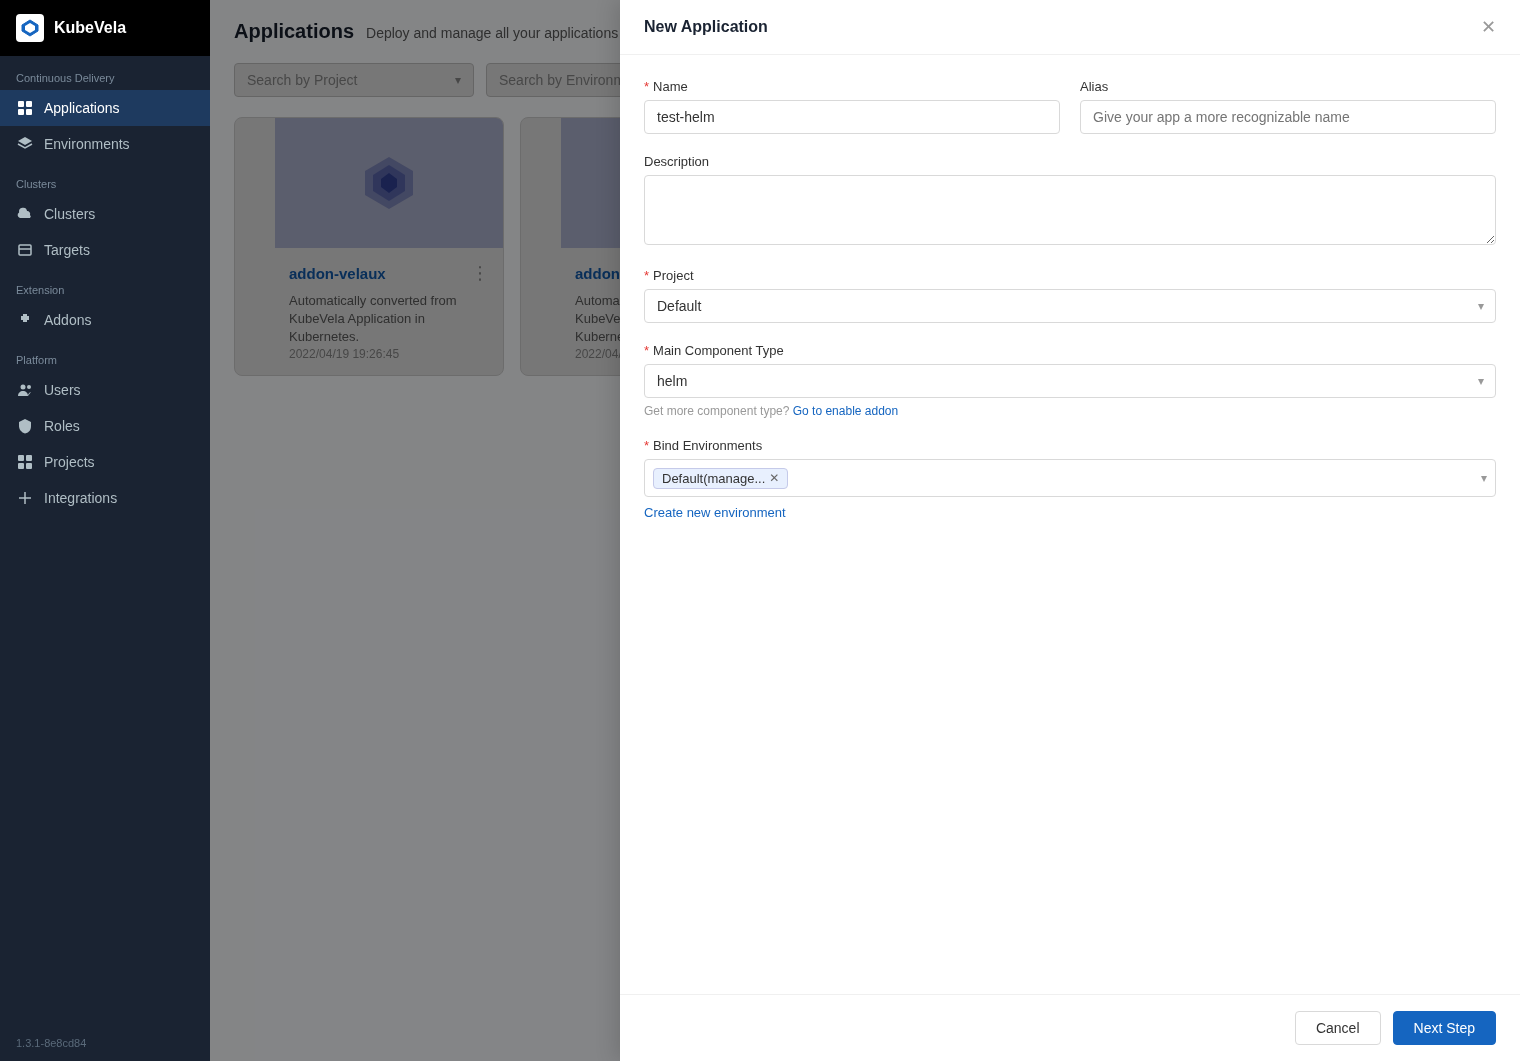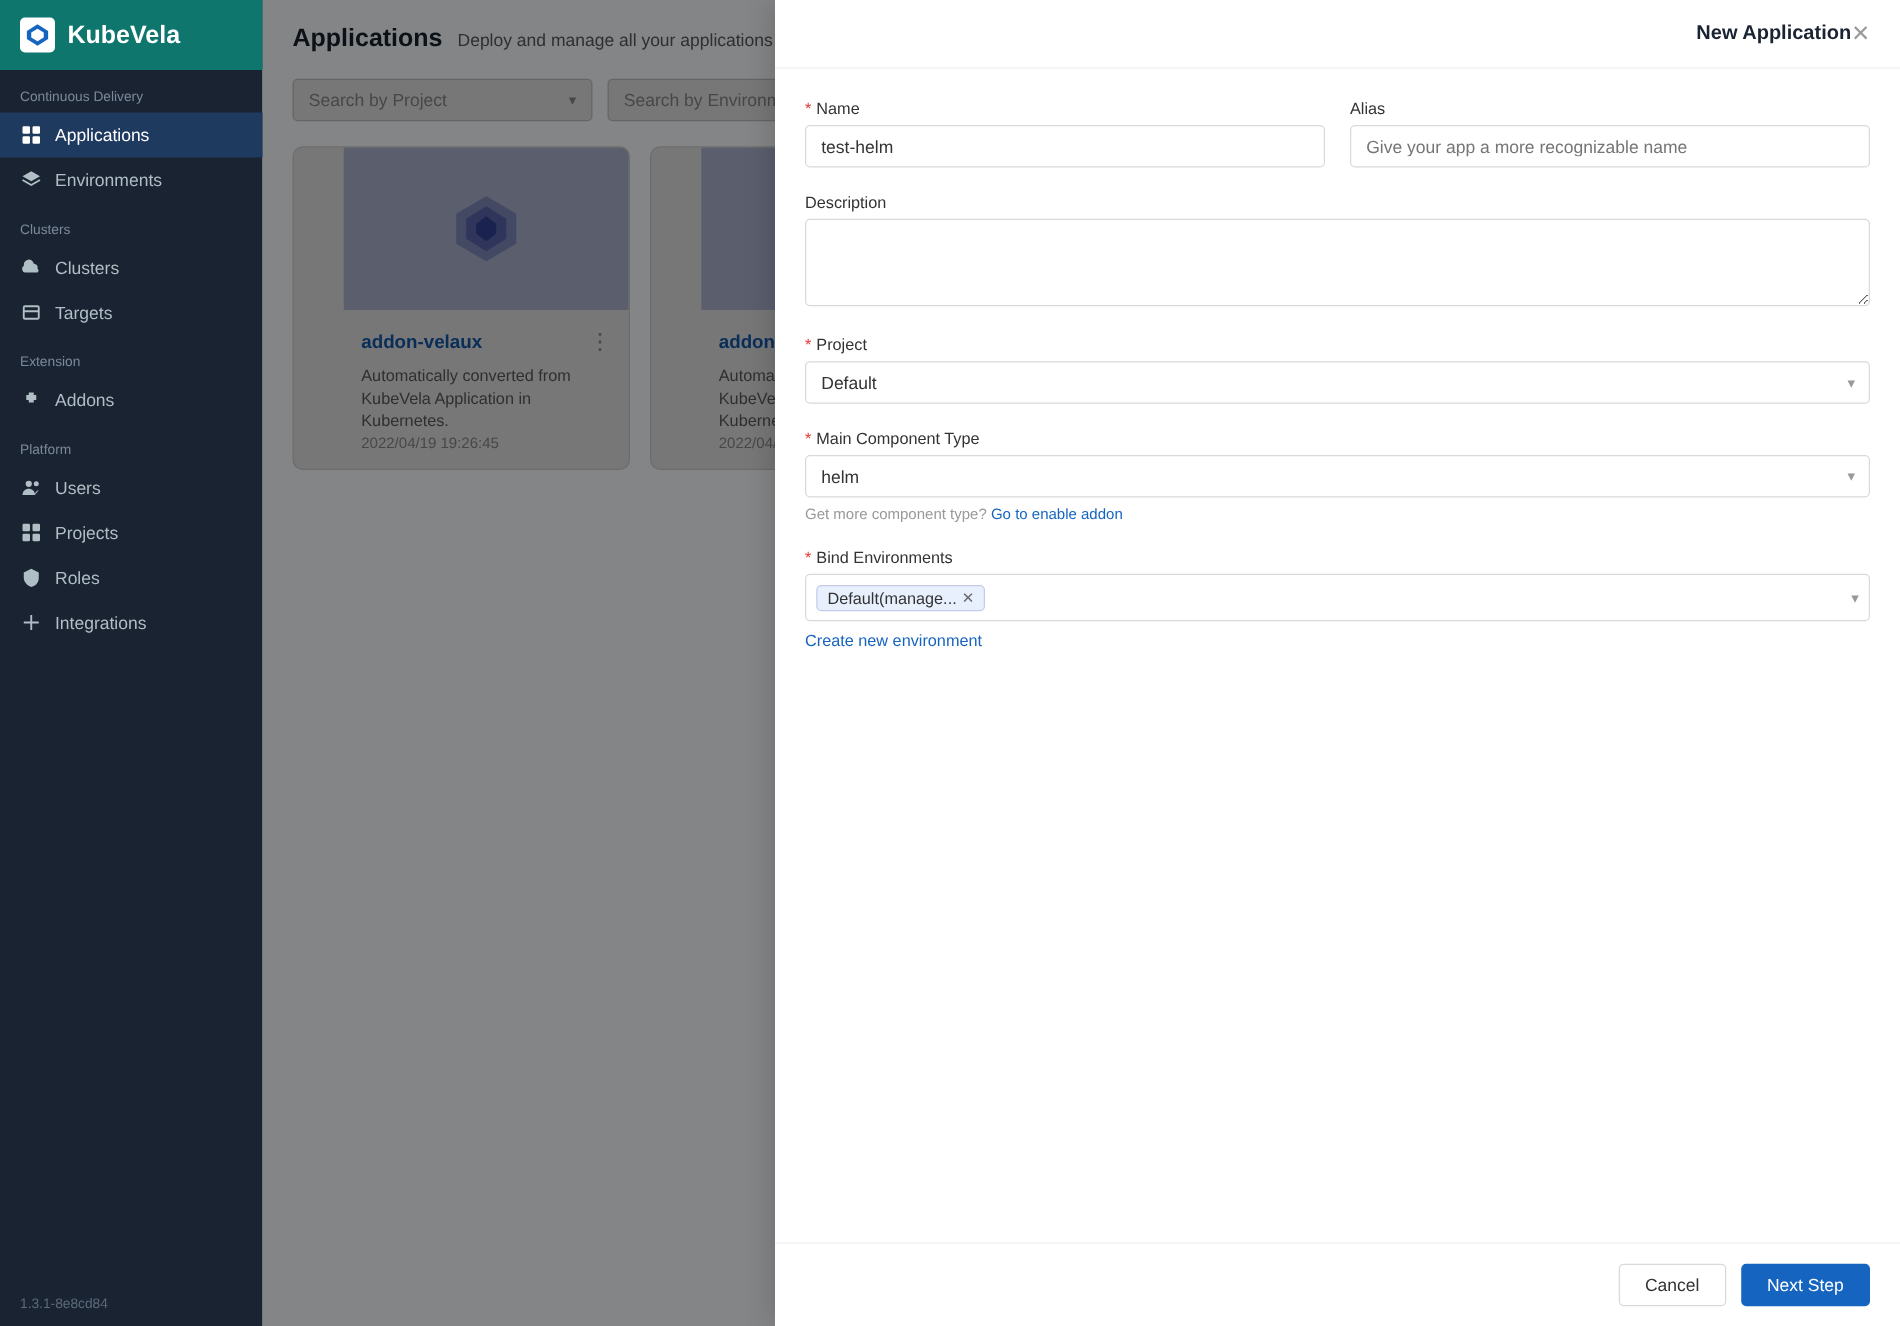--- a/index.html
+++ b/index.html
@@ -9,27 +9,27 @@
     .sidebar {
       width: 210px;
       background: #1a2332;
       color: #ccc;
       display: flex;
       flex-direction: column;
       flex-shrink: 0;
       height: 100%;
     }
     .sidebar-header {
-      background: #0f766e;
+      background: #000000;
       padding: 14px 16px;
       display: flex;
       align-items: center;
       gap: 10px;
       color: white;
-      font-size: 20px;
+      font-size: 16px;
       font-weight: 600;
     }
     .sidebar-logo {
       width: 28px; height: 28px;
       background: white;
       border-radius: 4px;
       display: flex; align-items: center; justify-content: center;
     }
     .sidebar-logo svg { width: 20px; height: 20px; }
     .sidebar-section-label {
@@ -142,21 +142,21 @@
       z-index: 20;
       display: flex;
       flex-direction: column;
       box-shadow: -4px 0 20px rgba(0,0,0,0.15);
     }
     .modal-header {
       padding: 18px 24px;
       border-bottom: 1px solid #f0f0f0;
       display: flex;
       align-items: center;
-      justify-content: flex-end;
+      justify-content: space-between;
     }
     .modal-title { font-size: 16px; font-weight: 600; color: #1a2332; }
     .modal-close { cursor: pointer; color: #999; font-size: 18px; line-height: 1; }
     .modal-body { padding: 24px; flex: 1; overflow-y: auto; }
     .modal-footer {
       padding: 16px 24px;
       border-top: 1px solid #f0f0f0;
       display: flex;
       justify-content: flex-end;
       gap: 12px;
@@ -344,35 +344,35 @@
           <path d="M1 14c0-3 2.2-5 5-5s5 2 5 5"></path>
         <circle cx="12" cy="5" r="2"></circle>
           <path d="M11 14c0-2 1.2-3.5 3-4"></path>
       </svg>
     </span>
     <span>Users</span>
   </div>
   <div class="sidebar-item">
     <span class="icon">
       <svg width="16" height="16" viewBox="0 0 16 16" fill="currentColor">
+        <path d="M8 1L2 4v4c0 3.5 2.5 6.5 6 7.5C12.5 14.5 14 11.5 14 8V4L8 1z"></path>
+      </svg>
+    </span>
+    <span>Roles</span>
+  </div>
+  <div class="sidebar-item">
+    <span class="icon">
+      <svg width="16" height="16" viewBox="0 0 16 16" fill="currentColor">
         <rect x="1" y="1" width="6" height="6" rx="1"></rect>
           <rect x="9" y="1" width="6" height="6" rx="1"></rect>
         <rect x="1" y="9" width="6" height="6" rx="1"></rect>
           <rect x="9" y="9" width="6" height="6" rx="1"></rect>
       </svg>
     </span>
     <span>Projects</span>
-  </div>
-  <div class="sidebar-item">
-    <span class="icon">
-      <svg width="16" height="16" viewBox="0 0 16 16" fill="currentColor">
-        <path d="M8 1L2 4v4c0 3.5 2.5 6.5 6 7.5C12.5 14.5 14 11.5 14 8V4L8 1z"></path>
-      </svg>
-    </span>
-    <span>Roles</span>
   </div>
   <div class="sidebar-item">
     <span class="icon">
       <svg width="16" height="16" viewBox="0 0 16 16" fill="none" stroke="currentColor" stroke-width="1.5">
         <line x1="2" y1="8" x2="14" y2="8"></line>
         <line x1="8" y1="2" x2="8" y2="14"></line>
       </svg>
     </span>
     <span>Integrations</span>
   </div>

